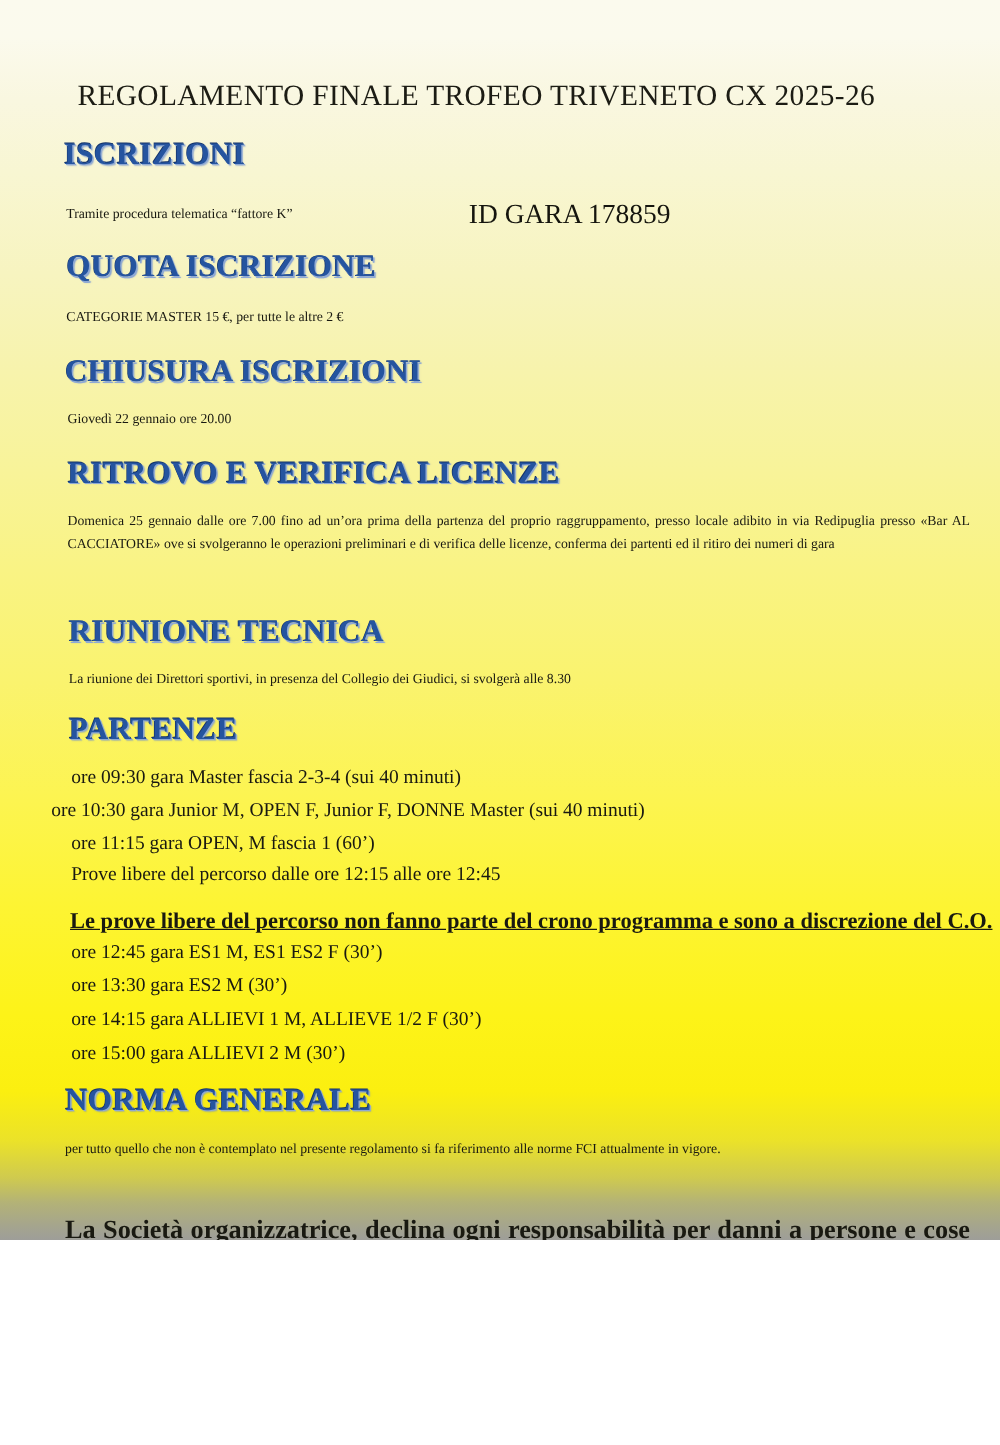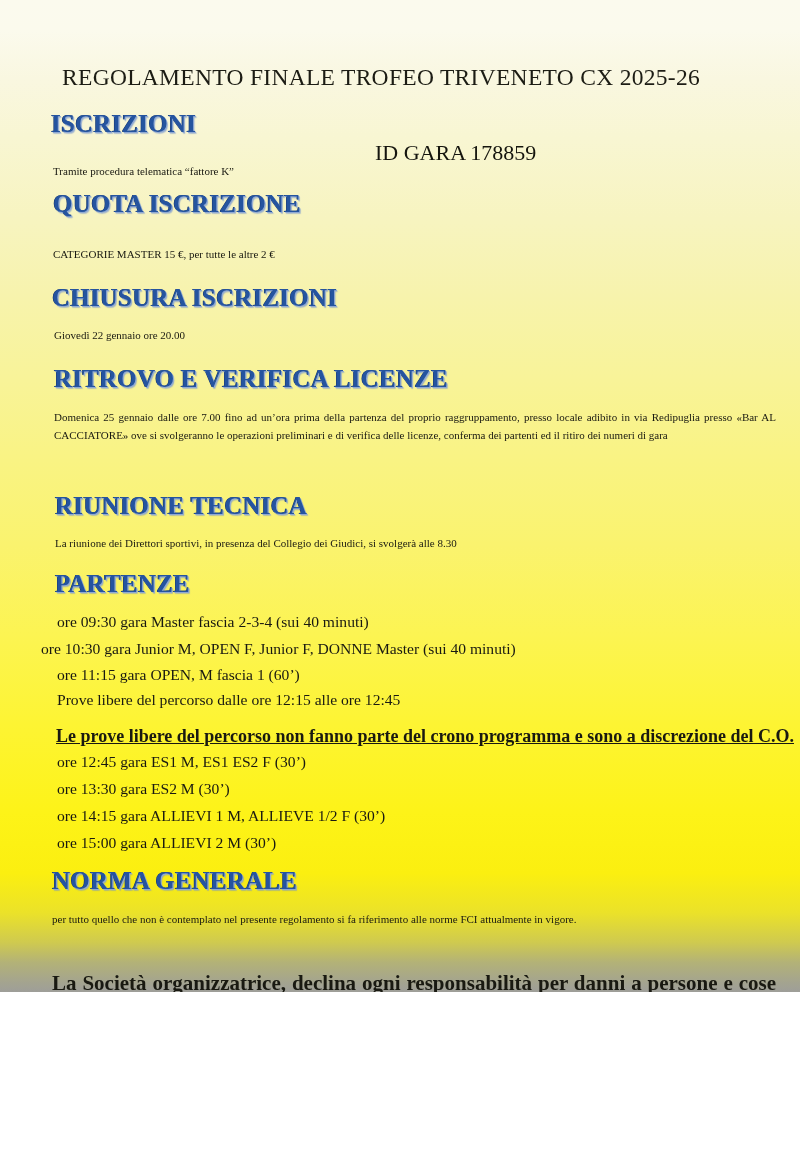--- a/index.html
+++ b/index.html
@@ -159,23 +159,23 @@
 </head>
 <body>
 
 <div id="page">
   <div class="content">
 
     <div class="doc-title">REGOLAMENTO FINALE TROFEO TRIVENETO CX 2025-26</div>
 
     <div class="sec-head" style="left:51px; top:110px;">ISCRIZIONI</div>
     <div class="body-text nowrap" style="left:53px; top:165px;">Tramite procedura telematica “fattore K”</div>
-    <div class="big-id" style="left:375px; top:140px;">ID GARA 178859</div>
-
-    <div class="sec-head" style="left:53px; top:190px;">QUOTA ISCRIZIONE</div>
+    <div class="big-id" style="left:375px; top:158px;">ID GARA 178859</div>
+
+    <div class="sec-head" style="left:53px; top:200px;">QUOTA ISCRIZIONE</div>
     <div class="body-text nowrap" style="left:53px; top:248px;text-align:center;">CATEGORIE MASTER 15 €, per tutte le altre 2 €</div>
 
     <div class="sec-head" style="left:52px; top:284px;">CHIUSURA ISCRIZIONI</div>
     <div class="body-text nowrap" style="left:54px; top:329px;">Giovedì 22 gennaio ore 20.00</div>
 
     <div class="sec-head" style="left:54px; top:365px;">RITROVO E VERIFICA LICENZE</div>
     <div class="body-text justified" style="left:54px; top:409px; width:722px;">Domenica 25 gennaio dalle ore 7.00 fino ad un’ora prima della partenza del proprio raggruppamento, presso locale adibito in via Redipuglia presso «Bar AL CACCIATORE» ove si svolgeranno le operazioni preliminari e di verifica delle licenze, conferma dei partenti ed il ritiro dei numeri di gara</div>
 
     <div class="sec-head" style="left:55px; top:492px;">RIUNIONE TECNICA</div>
     <div class="body-text nowrap" style="left:55px; top:537px;">La riunione dei Direttori sportivi, in presenza del Collegio dei Giudici, si svolgerà alle 8.30</div>

